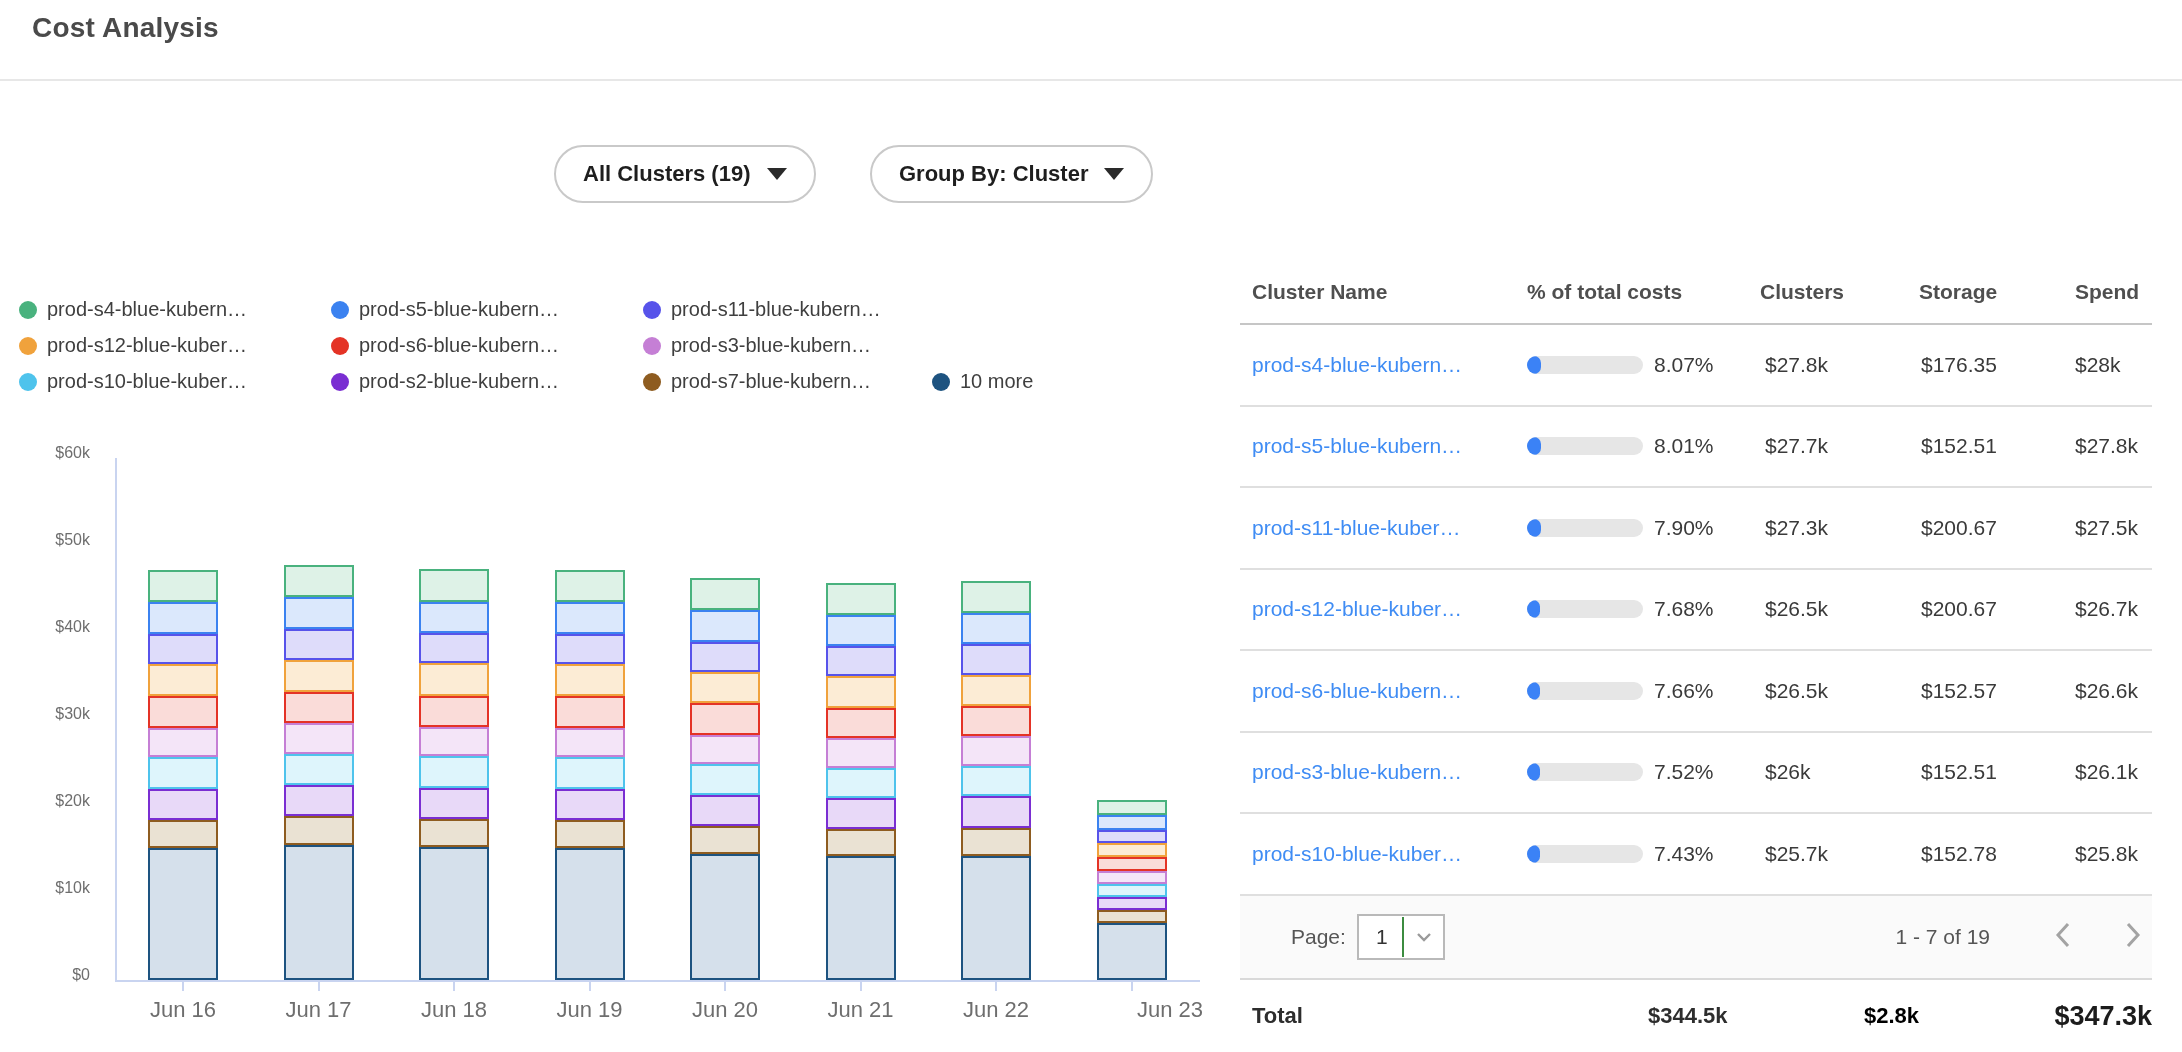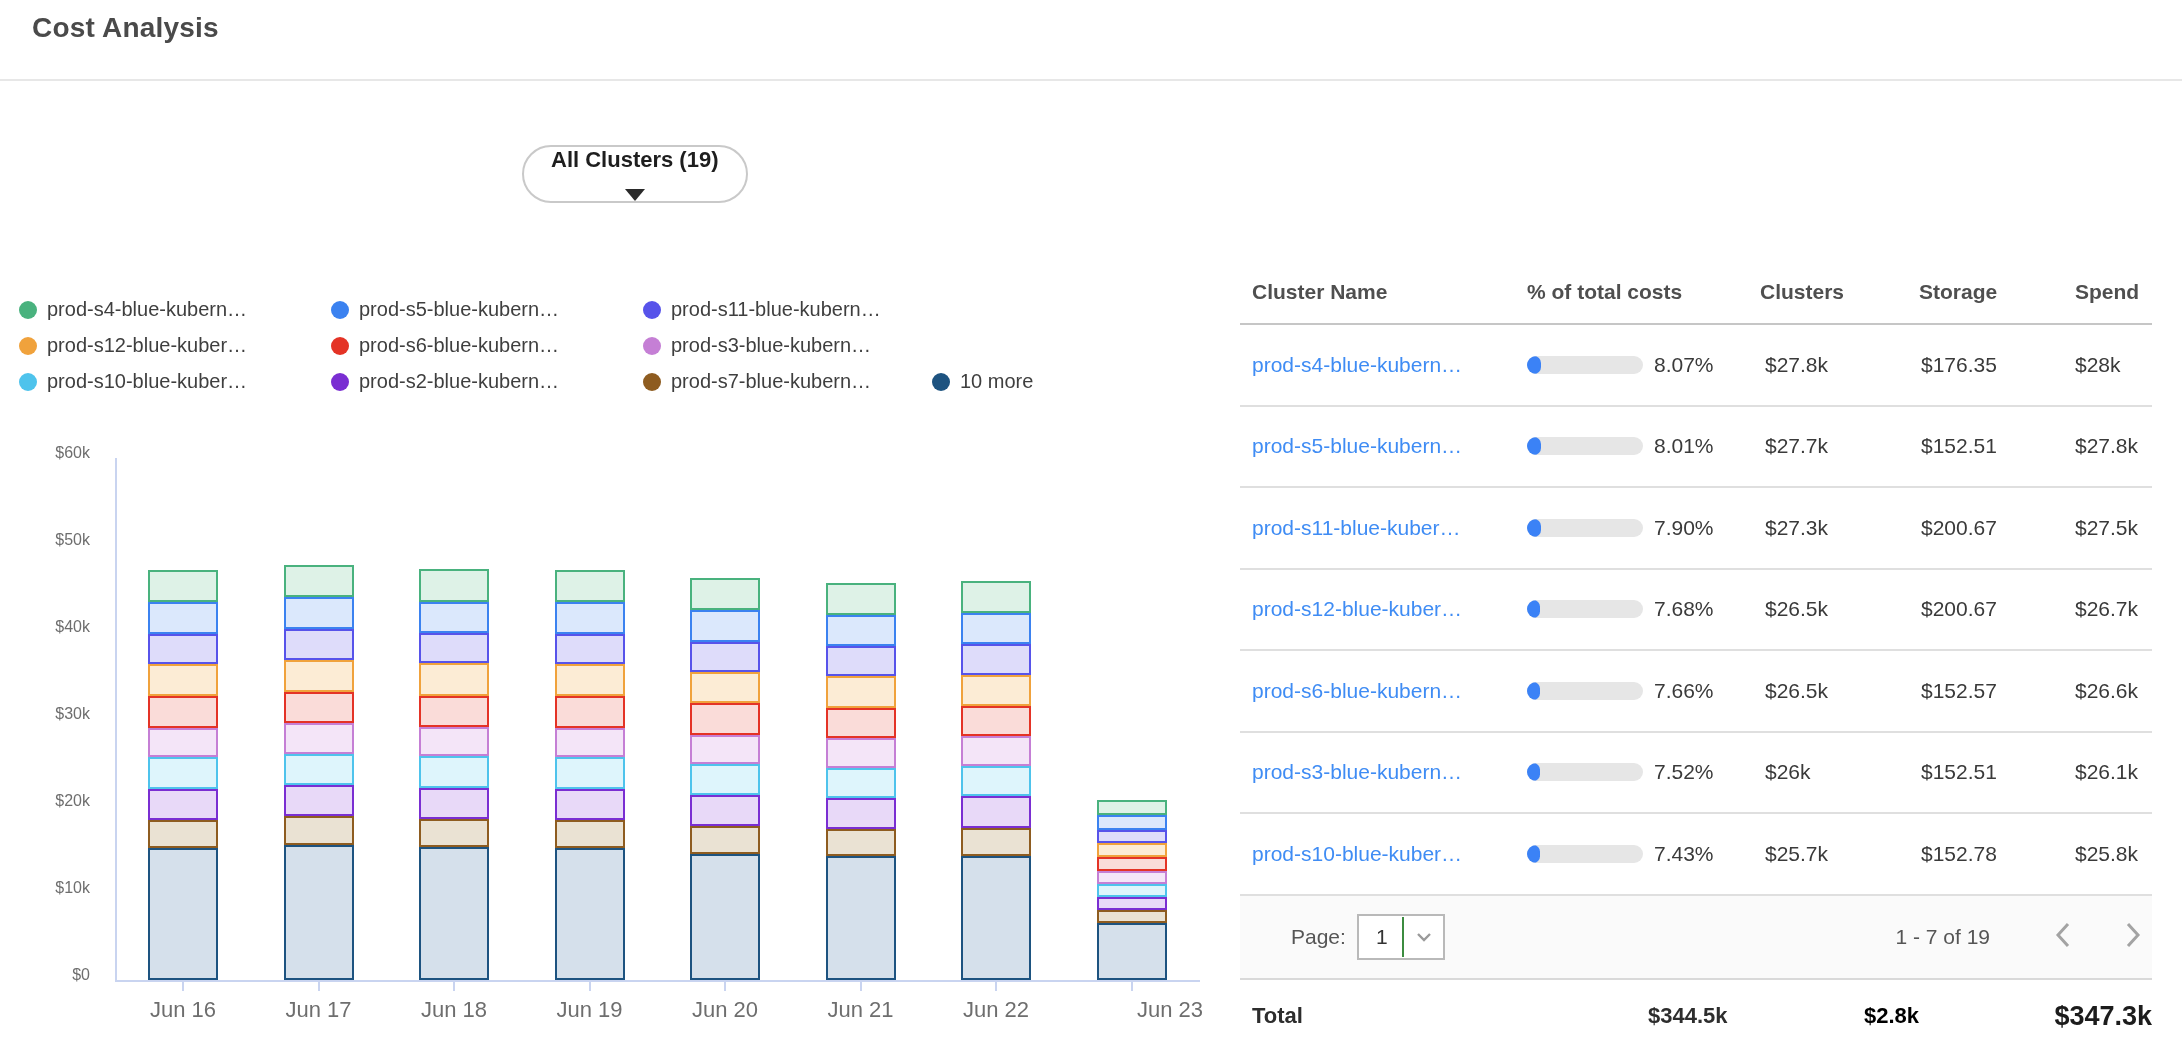--- a/index.html
+++ b/index.html
@@ -9,21 +9,21 @@
 
   
   .page-title { position:absolute; left:32px; top:12px; font-size:28px; font-weight:600; color:#4a4a4a; letter-spacing:.2px; }
   .title-divider { position:absolute; left:0; top:79px; width:2182px; height:2px; background:#e7e7e7; }
 
   
   .pill { position:absolute; top:145px; height:58px; display:inline-flex; align-items:center; gap:16px;
           padding:0 27px; border:2px solid #c9c9c9; border-radius:30px; background:#fff; cursor:pointer; }
   .pill-label { font-size:22px; font-weight:700; color:#1e1e1e; white-space:nowrap; }
   .pill-time { left:28px; }
-  .pill-clusters { left:522px;flex-direction:column; }
+  .pill-clusters { left:554px; }
   .pill-groupby { left:870px; }
   .caret-down { width:0; height:0; border-left:10px solid transparent; border-right:10px solid transparent; border-top:12px solid #2a2a2a; }
 
   
   .legend { position:absolute; left:19px; top:298px; width:1160px; display:flex; flex-direction:column; gap:13px; }
   .legend-row { display:flex; align-items:center; }
   .legend-item { display:flex; align-items:center; gap:10px; cursor:pointer; }
   .legend-row .legend-item:nth-child(1){ width:312px; }
   .legend-row .legend-item:nth-child(2){ width:312px; }
   .legend-row .legend-item:nth-child(3){ width:289px; }
@@ -89,20 +89,24 @@
 
   <div class="page-title">Cost Analysis</div>
   <div class="title-divider"></div>
 
 
   <div class="pill pill-clusters">
     <span class="pill-label">All Clusters (19)</span>
     <span class="caret-down"></span>
   </div>
 
+  <div class="pill pill-groupby">
+    <span class="pill-label">Group By: Cluster</span>
+    <span class="caret-down"></span>
+  </div>
 
   <div class="legend" id="legend">
       <div class="legend-row">
         <div class="legend-item">
           <span class="legend-dot" style="background: rgb(73, 178, 126);"></span>
           <span class="legend-label">prod-s4-blue-kubern…</span>
         </div>
         <div class="legend-item">
           <span class="legend-dot" style="background: rgb(59, 130, 240);"></span>
           <span class="legend-label">prod-s5-blue-kubern…</span>

